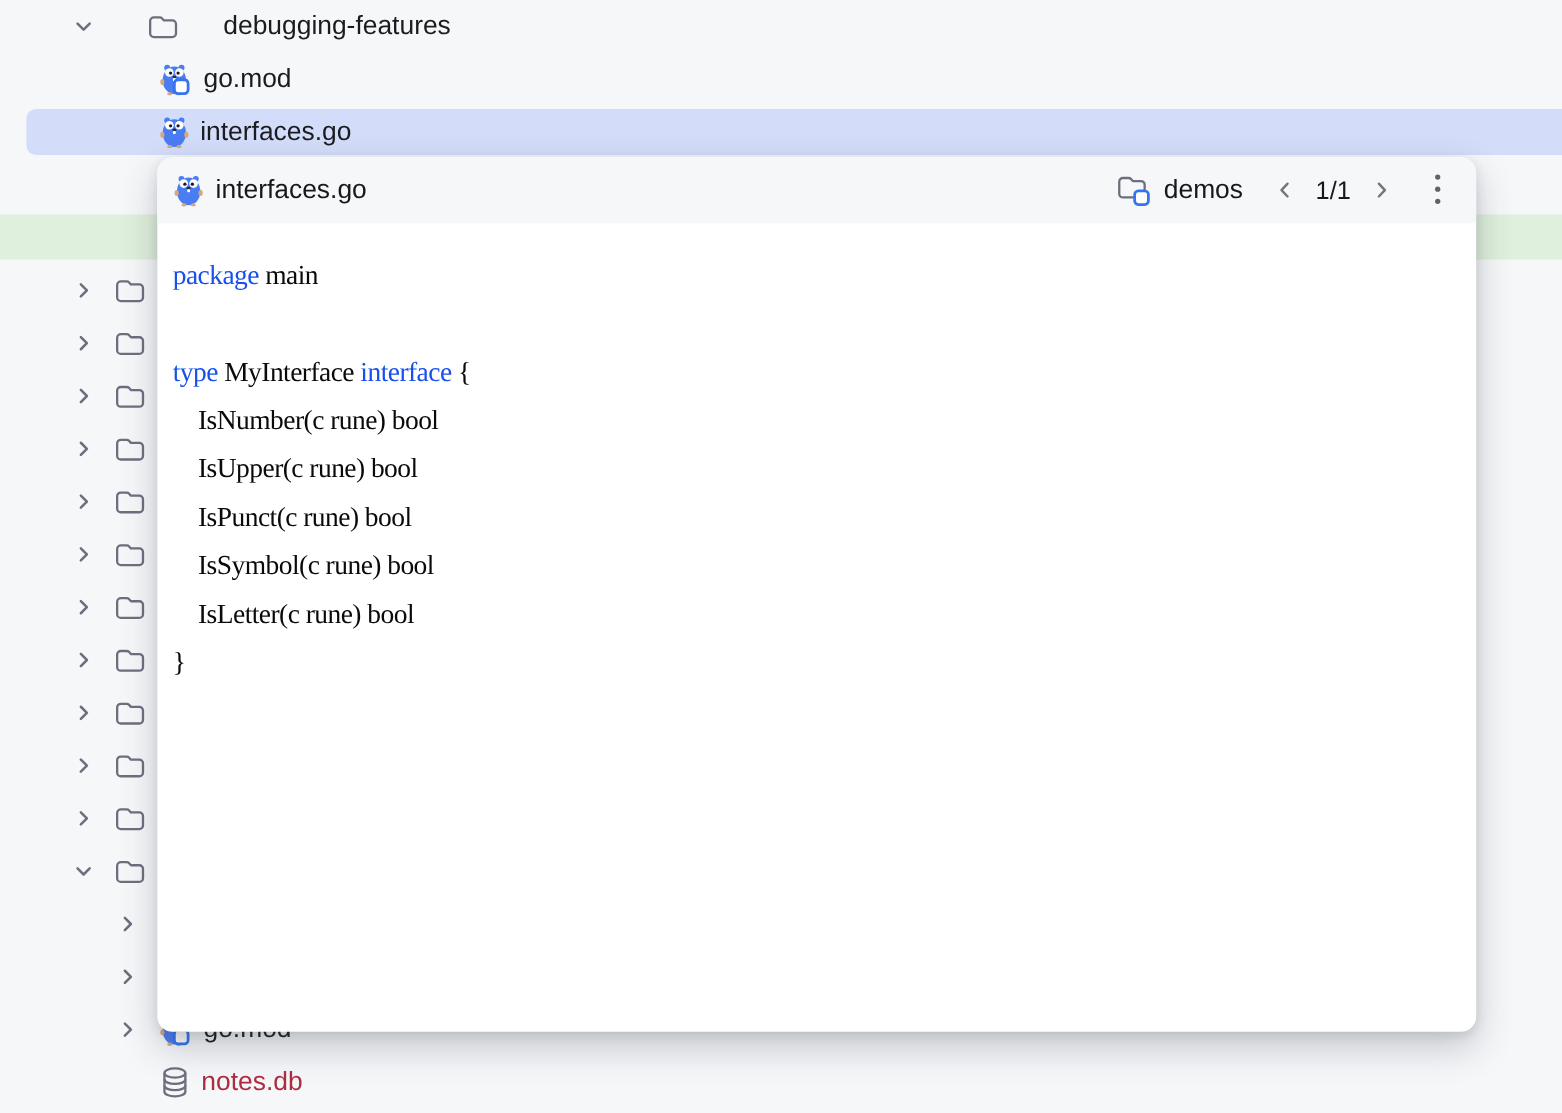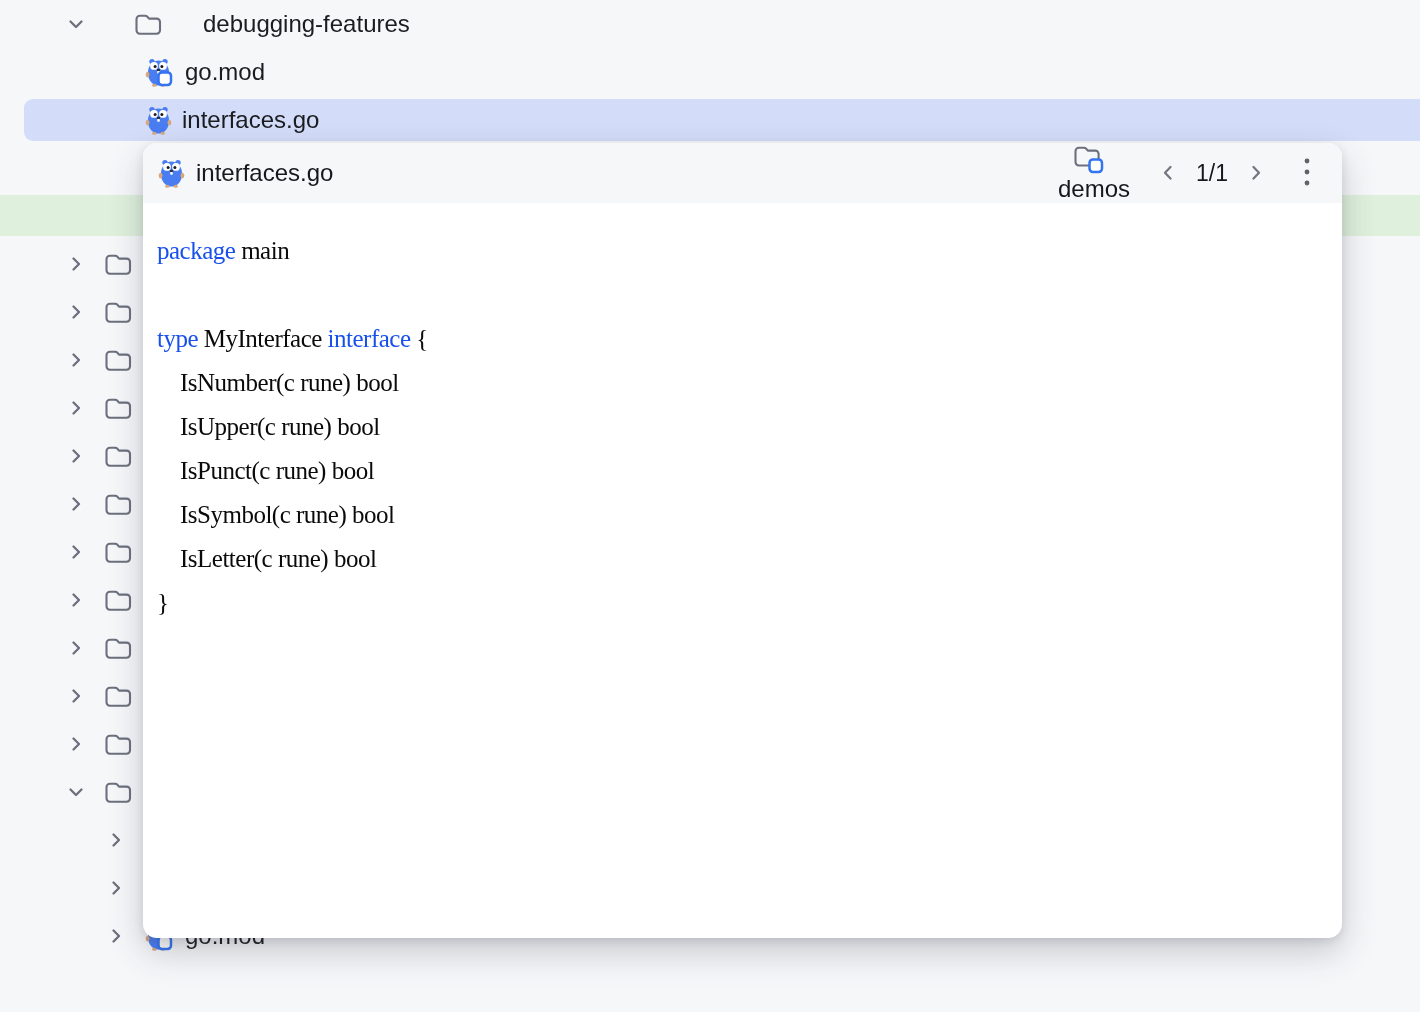--- a/index.html
+++ b/index.html
@@ -22,21 +22,21 @@
   .icon svg{display:block;}
   
   .popup{position:absolute;left:143px;top:143px;width:1199px;height:795px;z-index:10;
     background:#FFFFFF;border-radius:14px;
     box-shadow:0 14px 34px rgba(50,55,70,.24), 0 3px 10px rgba(50,55,70,.12);
     overflow:hidden;}
   .popup-header{height:60px;background:#F6F7F9;display:flex;align-items:center;
     padding:0 30px 0 15px;}
   .popup-title{font-size:24px;margin-left:11px;color:#17181B;white-space:nowrap;}
   .header-right{margin-left:auto;display:flex;align-items:center;}
-  .location{display:flex;align-items:center;cursor:pointer;flex-direction:column;}
+  .location{display:flex;align-items:center;cursor:pointer;}
   .location-label{font-size:24px;margin-left:9px;color:#17181B;}
   .pager-prev{margin-left:26px;}
   .pager-label{font-size:23px;margin:0 16px;color:#17181B;text-align:center;}
   .kebab{margin-left:34px;}
   .code{padding:26px 20px 0 14px;font-family:Liberation Serif, serif;
     font-size:25px;line-height:44px;color:#0A0A0B;white-space:pre;letter-spacing:-0.5px;}
   .tok-kw{color:var(--kw);}
 </style>
 </head>
 <body style="--sel: #D3DCF8; --added: #DFF0DC; --kw: #1750EB; --err: #AE2D41; --icon: #6C707E;">
@@ -277,20 +277,30 @@
   <circle cx="10.1" cy="9.4" r="1.5" fill="#1A1B1E"></circle>
           <circle cx="16.9" cy="9.4" r="1.5" fill="#1A1B1E"></circle>
   <ellipse cx="13.5" cy="13.1" rx="1.7" ry="1.25" fill="#2B2C30"></ellipse>
   <rect x="12.2" y="14" width="2.6" height="2.8" rx="0.7" fill="#fff"></rect>
   <ellipse cx="9.3" cy="28.3" rx="2.3" ry="1.5" fill="#D7A87E"></ellipse>
   <ellipse cx="17.7" cy="28.3" rx="2.3" ry="1.5" fill="#D7A87E"></ellipse>
           <rect x="13.5" y="15.5" width="12.5" height="12.5" rx="3.4" fill="#fff" stroke="#3574F0" stroke-width="2.5"></rect>
         </svg>
       </span>
       <span class="tree-label cell">go.mod</span>
+    </div>
+    <div class="row" style="top: 960px;">
+      <span class="icon cell" style="margin-left: 145px;">
+        <svg width="28" height="32" viewBox="0 0 28 32">
+          <ellipse cx="14" cy="7.5" rx="9.5" ry="4.2" fill="none" stroke="#6C707E" stroke-width="2.1"></ellipse>
+          <path d="M4.5 7.5v17c0 2.3 4.25 4.2 9.5 4.2s9.5-1.9 9.5-4.2v-17" fill="none" stroke="#6C707E" stroke-width="2.1"></path>
+          <path d="M4.5 13.2c0 2.3 4.25 4.2 9.5 4.2s9.5-1.9 9.5-4.2M4.5 18.9c0 2.3 4.25 4.2 9.5 4.2s9.5-1.9 9.5-4.2" fill="none" stroke="#6C707E" stroke-width="2.1"></path>
+        </svg>
+      </span>
+      <span class="tree-label cell" style="color: rgb(174, 45, 65);">notes.db</span>
     </div>
   </div>
 
 <div class="popup">
   <div class="popup-header">
     <span class="icon">
         <svg width="27" height="30" viewBox="0 0 27 30">
   <circle cx="7" cy="4.6" r="2.7" fill="#4A7CF2"></circle>
           <circle cx="20" cy="4.6" r="2.7" fill="#4A7CF2"></circle>
   <ellipse cx="13.5" cy="16" rx="10.6" ry="12.6" fill="#4A7CF2"></ellipse>

